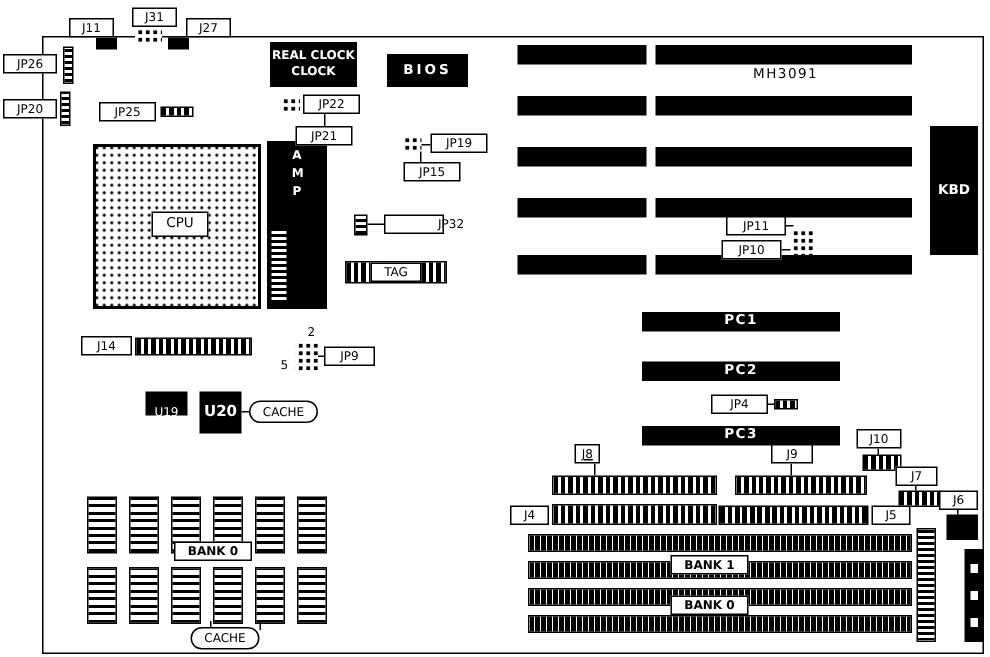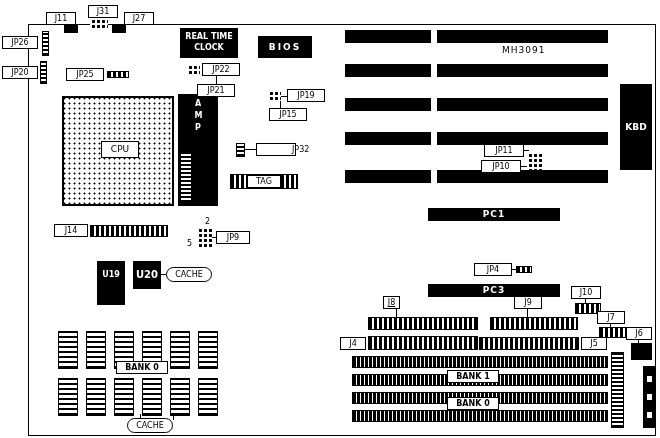--- a/index.html
+++ b/index.html
@@ -53,21 +53,21 @@
   <div class="abs lbl" style="left:2px;top:36px;width:36px;height:13px;">JP26</div>
   <div class="abs striped-h" style="left:42px;top:31px;width:7px;height:25px;"></div>
 
   <div class="abs lbl" style="left:2px;top:66px;width:36px;height:13px;">JP20</div>
   <div class="abs striped-h" style="left:40px;top:61px;width:7px;height:23px;"></div>
 
   <div class="abs lbl" style="left:66px;top:68px;width:38px;height:13px;">JP25</div>
   <div class="abs striped-v" style="left:107px;top:71px;width:22px;height:7px;"></div>
 
   <div class="abs blackbox" style="left:180px;top:28px;width:58px;height:30px;font-size:8px;font-weight:bold;line-height:11px;padding-top:3px;">
-    <div>REAL TIME</div>
+    <div>REAL CLOCK</div>
     <div>CLOCK</div>
   </div>
 
   <div class="abs blackbox" style="left:258px;top:36px;width:54px;height:22px;font-size:9px;font-weight:bold;line-height:22px;letter-spacing:2px;">BIOS</div>
 
   <div class="abs pin-grid" style="left:187px;top:64px;width:13px;height:11px;"></div>
   <div class="abs lbl" style="left:202px;top:63px;width:38px;height:13px;">JP22</div>
 
   <div class="abs line" style="left:216px;top:76px;width:1px;height:8px;"></div>
   <div class="abs lbl" style="left:197px;top:84px;width:38px;height:13px;">JP21</div>
@@ -119,36 +119,37 @@
 
   <div class="abs blackbox" style="left:620px;top:84px;width:32px;height:86px;font-size:9px;font-weight:bold;line-height:86px;">KBD</div>
 
   <div class="abs lbl" style="left:484px;top:144px;width:40px;height:13px;">JP11</div>
   <div class="abs line" style="left:524px;top:150px;width:5px;height:1px;"></div>
   <div class="abs lbl" style="left:481px;top:160px;width:40px;height:13px;">JP10</div>
   <div class="abs line" style="left:521px;top:166px;width:6px;height:1px;"></div>
   <div class="abs pin-grid" style="left:527px;top:152px;width:16px;height:18px;"></div>
 
   <div class="abs slot-label" style="left:428px;top:208px;width:132px;height:13px;">PC1</div>
+  <div class="abs slot-label" style="left:428px;top:241px;width:132px;height:13px;">PC2</div>
   <div class="abs slot-label" style="left:428px;top:284px;width:132px;height:13px;">PC3</div>
 
   <div class="abs lbl" style="left:474px;top:263px;width:38px;height:13px;">JP4</div>
   <div class="abs line" style="left:512px;top:269px;width:4px;height:1px;"></div>
   <div class="abs striped-v" style="left:516px;top:266px;width:16px;height:7px;"></div>
 
   <div class="abs lbl" style="left:54px;top:224px;width:34px;height:13px;">J14</div>
   <div class="abs striped-v" style="left:90px;top:225px;width:78px;height:12px;"></div>
 
   <div class="abs tinytext" style="left:205px;top:217px;width:8px;height:9px;">2</div>
   <div class="abs pin-grid" style="left:197px;top:227px;width:15px;height:20px;"></div>
   <div class="abs line" style="left:212px;top:237px;width:4px;height:1px;"></div>
   <div class="abs lbl" style="left:216px;top:231px;width:34px;height:13px;text-align:center;">JP9</div>
   <div class="abs tinytext" style="left:187px;top:239px;width:8px;height:9px;">5</div>
 
-  <div class="abs blackbox" style="left:97px;top:261px;width:28px;height:44px;font-size:8px;font-weight:bold;line-height:28px;">U19</div>
+  <div class="abs blackbox" style="left:97px;top:261px;width:28px;height:16px;font-size:8px;font-weight:normal;line-height:28px;">U19</div>
   <div class="abs blackbox" style="left:133px;top:261px;width:28px;height:28px;font-size:10px;font-weight:bold;line-height:28px;">U20</div>
   <div class="abs line" style="left:161px;top:274px;width:5px;height:1px;"></div>
   <div class="abs lbl-round" style="left:166px;top:267px;width:46px;height:15px;">CACHE</div>
 
   <div class="abs lbl" style="left:383px;top:296px;width:17px;height:13px;text-decoration:underline;">J8</div>
   <div class="abs line" style="left:396px;top:309px;width:1px;height:8px;"></div>
   <div class="abs striped-v" style="left:368px;top:317px;width:110px;height:13px;"></div>
 
   <div class="abs lbl" style="left:514px;top:296px;width:28px;height:13px;">J9</div>
   <div class="abs line" style="left:527px;top:309px;width:1px;height:8px;"></div>

